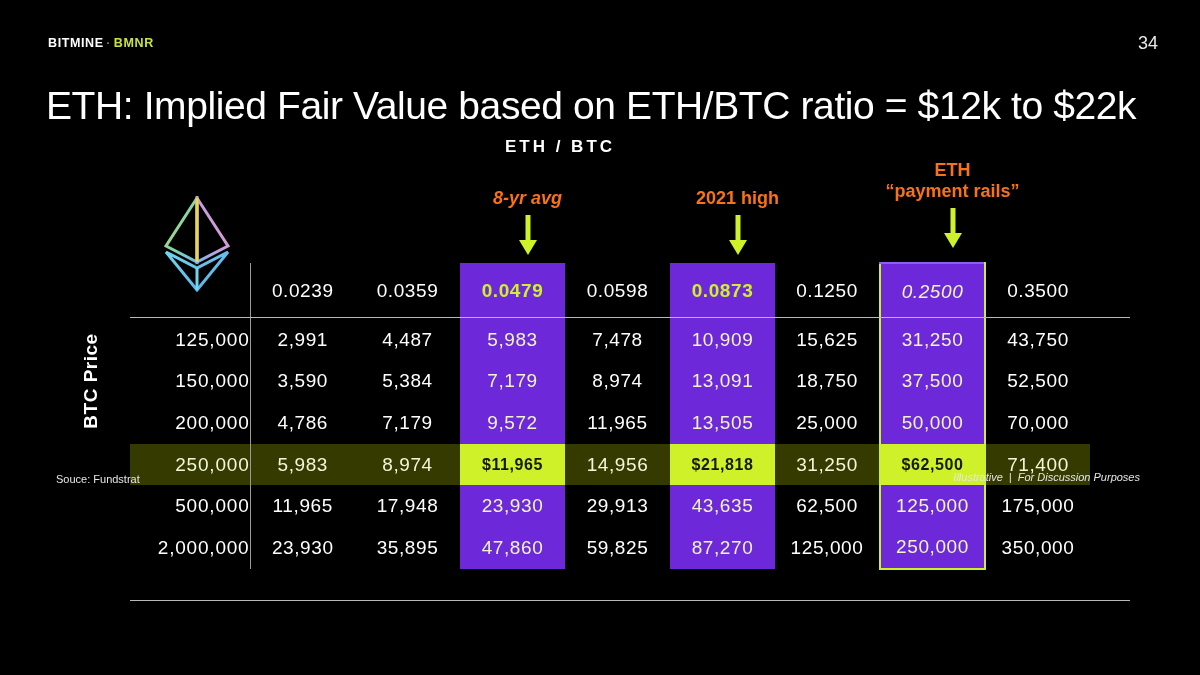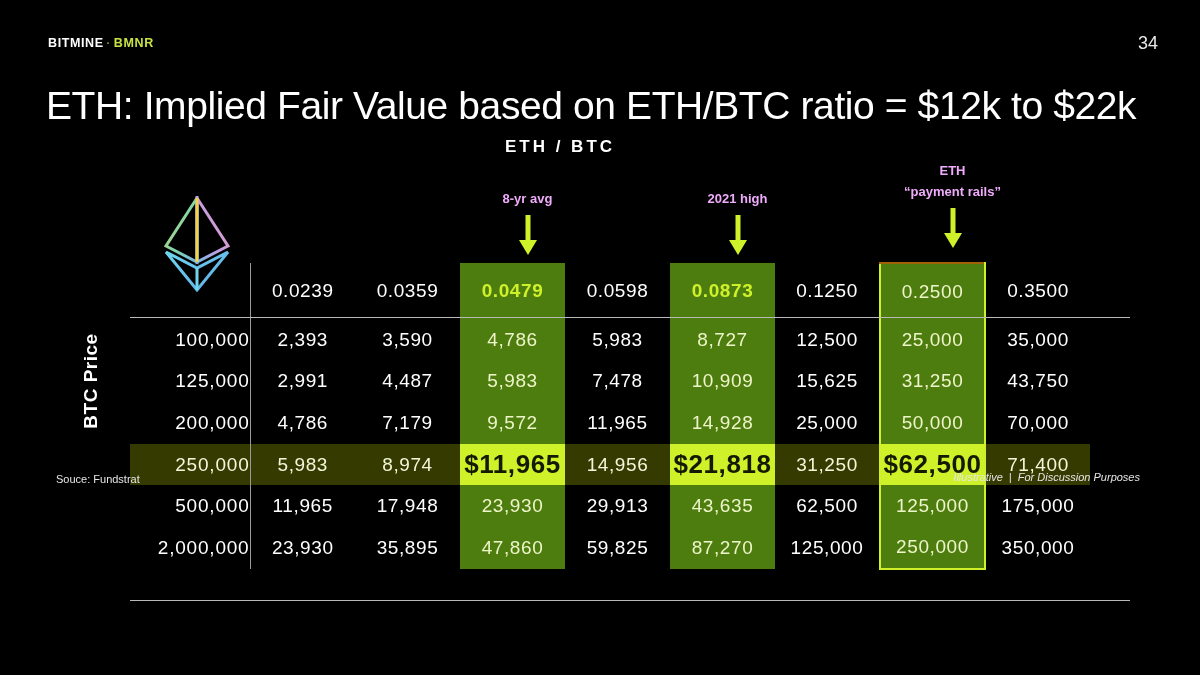--- a/index.html
+++ b/index.html
@@ -21,22 +21,22 @@
   .title { position: absolute; left: 46px; top: 84px; font-size: 39px;
            font-weight: 400; color: #ffffff; letter-spacing: -0.4px; white-space: nowrap; text-align: center; }
 
   
   .axis-caption { position: absolute; left: 0; top: 137px; width: 1200px;
                   text-align: center; font-size: 17px; font-weight: 700;
                   letter-spacing: 3px; color: #ffffff; }
   .axis-caption { left: -40px; }
 
   
-  .callout { position: absolute; color: #f0abfc; font-weight: 700;
-             text-align: center; font-size: 13px; line-height: 21px; }
+  .callout { position: absolute; color: #f97316; font-weight: 700;
+             text-align: center; font-size: 18px; line-height: 21px; }
   .callout .arrow { display: block; margin: 6px auto 0; }
 
   
   .eth-logo { position: absolute; left: 163px; top: 196px; width: 68px; height: 96px; }
 
   
   .btc-price-label {
     position: absolute; left: 78px; top: 370px;
     width: 140px; transform: rotate(-90deg); transform-origin: 50% 50%;
     margin-left: -57px;
@@ -55,38 +55,38 @@
   .rowlabel { text-align: right; padding-right: 14px; width: 120px;
               border-right: 1px solid #9a9a9a; letter-spacing: .8px; }
   .hcell { height: 56px; }
   .dcell { width: 105px; letter-spacing: .6px; }
   .hcell { width: 105px; letter-spacing: .6px; }
 
   
   .corner { width: 120px; border-right: 1px solid #9a9a9a; }
 
   
-  .col-tint { background: #4d7c0f; margin-left: 20px; }
+  .col-tint { background: #6d28d9; margin-left: 20px; }
   .col-tint-text { color: #eef5c8; }
 
   
   .h-yellow { color: #cff12a; font-weight: 700; }
 
   
   .boxed-l { border-left: 2px solid #cff12a; }
   .boxed-r { border-right: 2px solid #cff12a; }
-  .boxed-t { border-top: 2px solid #a16207; }
+  .boxed-t { border-top: 2px solid #8b5cf6; font-style: italic; }
   .boxed-b { border-bottom: 2px solid #cff12a; }
 
   
   .keyrow td { background: #353a00; }
   .keyrow .rowlabel { color: #f2f7d9; }
   .keyrow .dcell { color: #f2f7d9; }
   .cell-bright { background: #cff12a !important; color: #141a00 !important;
-                 font-weight: 700; font-size: 26px; text-align: center; }
+                 font-weight: 700; font-size: 16px; text-align: center; }
 
   
   .hline-top { position: absolute; left: 130px; top: 317px; width: 1000px; height: 1px;
                background: #b9b9b9; }
   .hline-bot { position: absolute; left: 130px; top: 600px; width: 1000px; height: 1px;
                background: #b9b9b9; }
 
   
   .source { position: absolute; left: 56px; bottom: 28px; font-size: 11px; color: #e6e6e6; margin-top: 26px; }
   .disclaimer { position: absolute; right: 60px; bottom: 30px; font-size: 11px; color: #e6e6e6; font-style: italic; }
@@ -128,21 +128,21 @@
       <path d="M34 2 L3 50 L34 66 Z" fill="none" stroke="url(#g1)" stroke-width="3"></path>
       <path d="M34 2 L65 50 L34 66 Z" fill="none" stroke="url(#g2)" stroke-width="3"></path>
       <path d="M34 2 L34 66" stroke="#f2d24b" stroke-width="3" fill="none"></path>
       <path d="M3 56 L34 72 L65 56 L34 94 Z" fill="none" stroke="url(#g3)" stroke-width="3"></path>
       <path d="M34 72 L34 94" stroke="#6fd6ef" stroke-width="3" fill="none"></path>
     </svg>
   </div>
 
   <div class="btc-price-label">BTC Price</div>
 
-  <div class="callout" style="left:455px; top:188px; width:145px;">
+  <div class="callout" style="left:455px; top:188px; width:145px;font-style:italic;">
     <span>8-yr avg</span>
     <span class="arrow">
       <svg width="22" height="40" viewBox="0 0 22 40">
         <path d="M11 0 L11 27" stroke="#cff12a" stroke-width="5"></path>
         <path d="M2 25 L11 40 L20 25 Z" fill="#cff12a"></path>
       </svg>
     </span>
   </div>
 
   <div class="callout" style="left:665px; top:188px; width:145px;">
@@ -175,52 +175,52 @@
         <th class="hcell col-tint h-yellow">0.0479</th>
         <th class="hcell">0.0598</th>
         <th class="hcell col-tint h-yellow">0.0873</th>
         <th class="hcell">0.1250</th>
         <th class="hcell col-tint col-tint-text boxed-l boxed-r boxed-t">0.2500</th>
         <th class="hcell">0.3500</th>
       </tr>
     </thead>
     <tbody>
 
-      <tr>
-        <td class="rowlabel">100,000</td>
-        <td class="dcell">2,393</td>
-        <td class="dcell">3,590</td>
-        <td class="dcell col-tint col-tint-text">4,786</td>
-        <td class="dcell">5,983</td>
-        <td class="dcell col-tint col-tint-text">8,727</td>
-        <td class="dcell">12,500</td>
-        <td class="dcell col-tint col-tint-text boxed-l boxed-r">25,000</td>
-        <td class="dcell">35,000</td>
-      </tr>
 
       <tr>
         <td class="rowlabel">125,000</td>
         <td class="dcell">2,991</td>
         <td class="dcell">4,487</td>
         <td class="dcell col-tint col-tint-text">5,983</td>
         <td class="dcell">7,478</td>
         <td class="dcell col-tint col-tint-text">10,909</td>
         <td class="dcell">15,625</td>
         <td class="dcell col-tint col-tint-text boxed-l boxed-r">31,250</td>
         <td class="dcell">43,750</td>
       </tr>
 
+      <tr>
+        <td class="rowlabel">150,000</td>
+        <td class="dcell">3,590</td>
+        <td class="dcell">5,384</td>
+        <td class="dcell col-tint col-tint-text">7,179</td>
+        <td class="dcell">8,974</td>
+        <td class="dcell col-tint col-tint-text">13,091</td>
+        <td class="dcell">18,750</td>
+        <td class="dcell col-tint col-tint-text boxed-l boxed-r">37,500</td>
+        <td class="dcell">52,500</td>
+      </tr>
 
       <tr>
         <td class="rowlabel">200,000</td>
         <td class="dcell">4,786</td>
         <td class="dcell">7,179</td>
         <td class="dcell col-tint col-tint-text">9,572</td>
         <td class="dcell">11,965</td>
-        <td class="dcell col-tint col-tint-text">14,928</td>
+        <td class="dcell col-tint col-tint-text">13,505</td>
         <td class="dcell">25,000</td>
         <td class="dcell col-tint col-tint-text boxed-l boxed-r">50,000</td>
         <td class="dcell">70,000</td>
       </tr>
 
       <tr class="keyrow">
         <td class="rowlabel">250,000</td>
         <td class="dcell">5,983</td>
         <td class="dcell">8,974</td>
         <td class="dcell cell-bright">$11,965</td>

